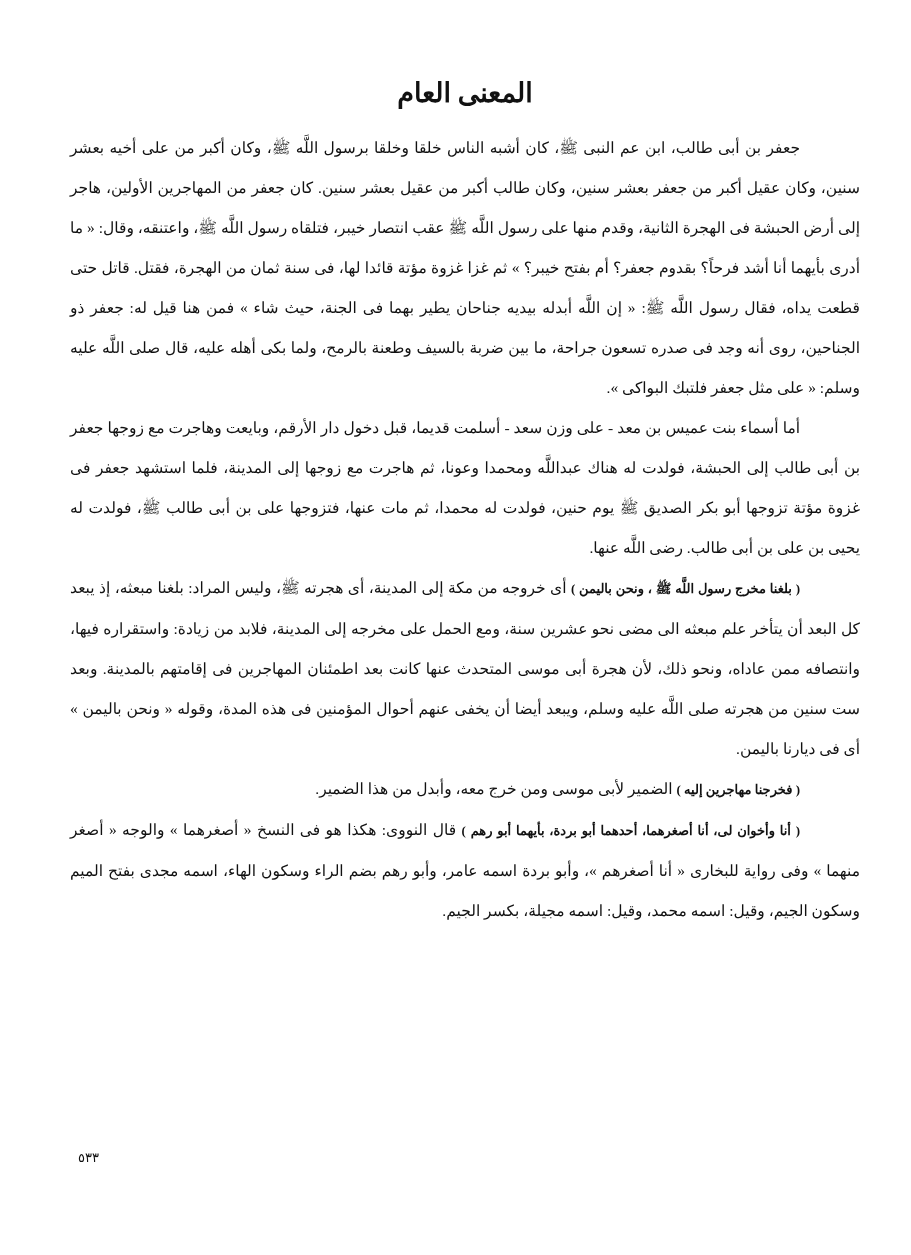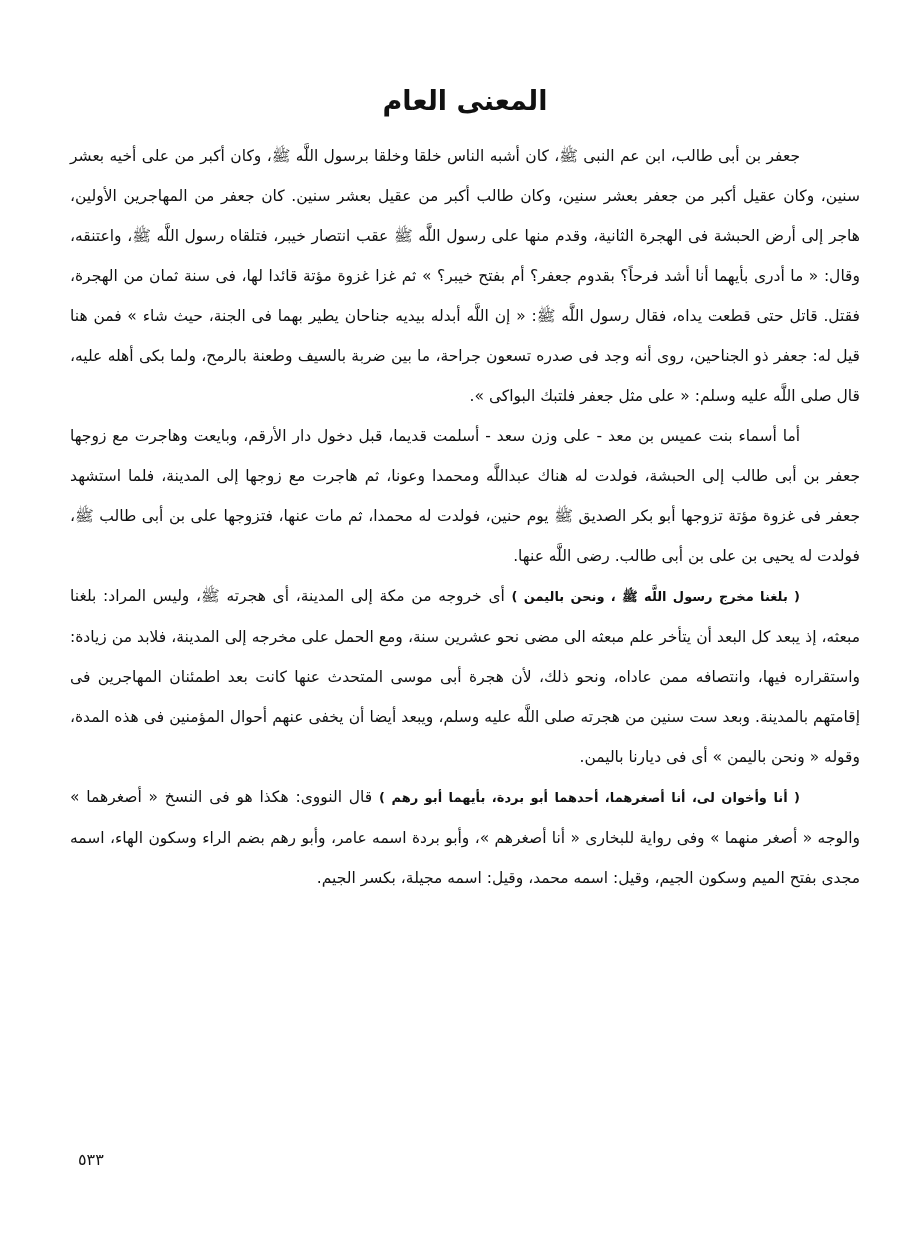--- a/index.html
+++ b/index.html
@@ -2,58 +2,62 @@
 <html><head>
 <meta charset="utf-8">
 <style>
   html, body { margin: 0; padding: 0; background: #ffffff; }
   body {
     width: 911px; height: 1255px; position: relative; overflow: hidden;
     color: #111111;
     font-family: "DejaVu Sans", "Liberation Sans", sans-serif;
   }
   .page {
-    position: absolute; left: 70px; top: 76px; width: 790px;
-    direction: rtl; text-align: justify;
+    position: absolute; left: 70px; top: 68px; width: 790px;
+    direction: rtl; text-align: justify; font-family: Liberation Serif, serif;
   }
   h1.section-title {
     text-align: center; font-size: 27px; font-weight: bold; margin: 0;
     line-height: 50px; letter-spacing: 0.5px;
   }
   #t1 { margin-bottom: 10px; }
   #t2 { margin-top: 10px; margin-bottom: 12px; }
   p.para {
     margin: 0; font-size: 15.5px; line-height: 40px;
     text-align: justify; text-align-last: right;
   }
   p.para.indent { text-indent: 60px; }
   p.gap { }
   .lemma { font-weight: bold; font-size: 13px; }
   .page-number {
-    position: absolute; left: 78px; top: 1150px; font-size: 16px;
+    position: absolute; left: 78px; top: 1150px; font-size: 13px;
     direction: rtl; letter-spacing: 1px;
   }
 </style>
 </head>
 <body>
 
 <div class="page">
 
   <h1 id="t1" class="section-title">المعنى العام</h1>
 
   <p class="para indent">جعفر بن أبى طالب، ابن عم النبى ﷺ، كان أشبه الناس خلقا وخلقا برسول اللَّه ﷺ، وكان أكبر من على أخيه بعشر سنين، وكان عقيل أكبر من جعفر بعشر سنين، وكان طالب أكبر من عقيل بعشر سنين. كان جعفر من المهاجرين الأولين، هاجر إلى أرض الحبشة فى الهجرة الثانية، وقدم منها على رسول اللَّه ﷺ عقب انتصار خيبر، فتلقاه رسول اللَّه ﷺ، واعتنقه، وقال: « ما أدرى بأيهما أنا أشد فرحاً؟ بقدوم جعفر؟ أم بفتح خيبر؟ » ثم غزا غزوة مؤتة قائدا لها، فى سنة ثمان من الهجرة، فقتل. قاتل حتى قطعت يداه، فقال رسول اللَّه ﷺ: « إن اللَّه أبدله بيديه جناحان يطير بهما فى الجنة، حيث شاء » فمن هنا قيل له: جعفر ذو الجناحين، روى أنه وجد فى صدره تسعون جراحة، ما بين ضربة بالسيف وطعنة بالرمح، ولما بكى أهله عليه، قال صلى اللَّه عليه وسلم: « على مثل جعفر فلتبك البواكى ».</p>
 
   <p class="para indent gap">أما أسماء بنت عميس بن معد - على وزن سعد - أسلمت قديما، قبل دخول دار الأرقم، وبايعت وهاجرت مع زوجها جعفر بن أبى طالب إلى الحبشة، فولدت له هناك عبداللَّه ومحمدا وعونا، ثم هاجرت مع زوجها إلى المدينة، فلما استشهد جعفر فى غزوة مؤتة تزوجها أبو بكر الصديق ﷺ يوم حنين، فولدت له محمدا، ثم مات عنها، فتزوجها على بن أبى طالب ﷺ، فولدت له يحيى بن على بن أبى طالب. رضى اللَّه عنها.</p>
 
 
   <p class="para indent">
     <span class="lemma">( بلغنا مخرج رسول اللَّه ﷺ ، ونحن باليمن )</span>
     <span>أى خروجه من مكة إلى المدينة، أى هجرته ﷺ، وليس المراد: بلغنا مبعثه، إذ يبعد كل البعد أن يتأخر علم مبعثه الى مضى نحو عشرين سنة، ومع الحمل على مخرجه إلى المدينة، فلابد من زيادة: واستقراره فيها، وانتصافه ممن عاداه، ونحو ذلك، لأن هجرة أبى موسى المتحدث عنها كانت بعد اطمئنان المهاجرين فى إقامتهم بالمدينة. وبعد ست سنين من هجرته صلى اللَّه عليه وسلم، ويبعد أيضا أن يخفى عنهم أحوال المؤمنين فى هذه المدة، وقوله « ونحن باليمن » أى فى ديارنا باليمن.</span>
   </p>
 
+  <p class="para indent gap">
+    <span class="lemma">( فخرجنا مهاجرين إليه )</span>
+    <span>الضمير لأبى موسى ومن خرج معه، وأبدل من هذا الضمير.</span>
+  </p>
 
   <p class="para indent gap">
     <span class="lemma">( أنا وأخوان لى، أنا أصغرهما، أحدهما أبو بردة، بأيهما أبو رهم )</span>
     <span>قال النووى: هكذا هو فى النسخ « أصغرهما » والوجه « أصغر منهما » وفى رواية للبخارى « أنا أصغرهم »، وأبو بردة اسمه عامر، وأبو رهم بضم الراء وسكون الهاء، اسمه مجدى بفتح الميم وسكون الجيم، وقيل: اسمه محمد، وقيل: اسمه مجيلة، بكسر الجيم.</span>
   </p>
 
 </div>
 
 <div class="page-number">٥٣٣</div>
 

